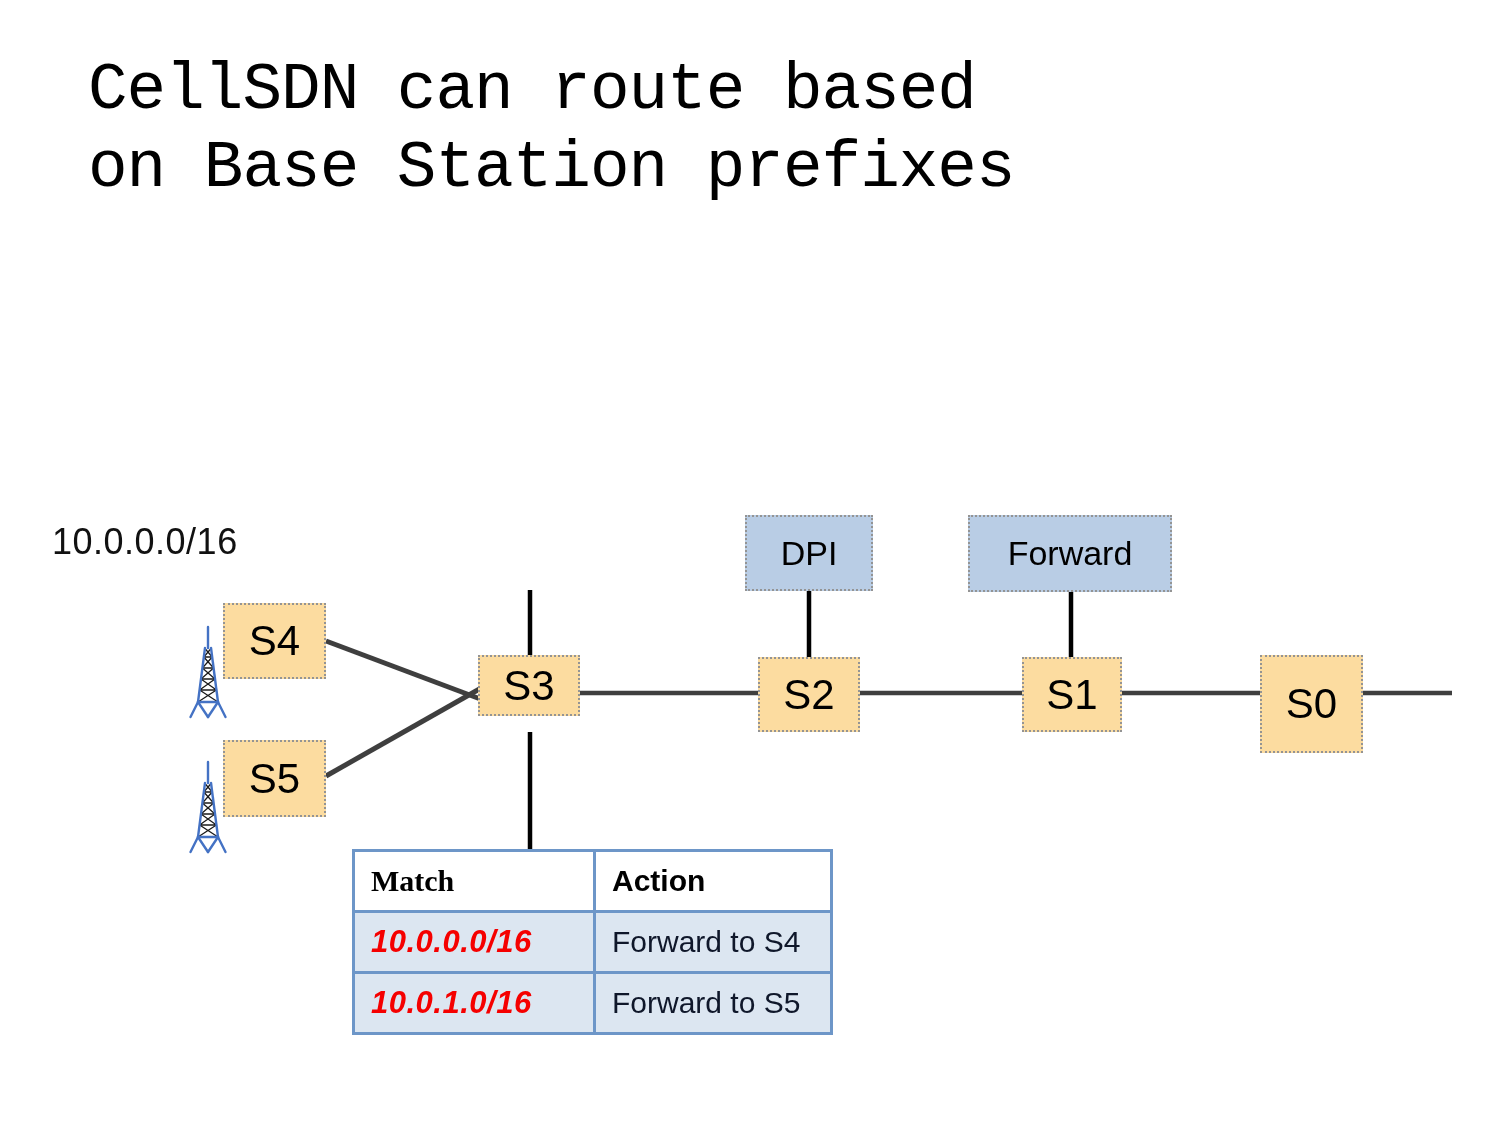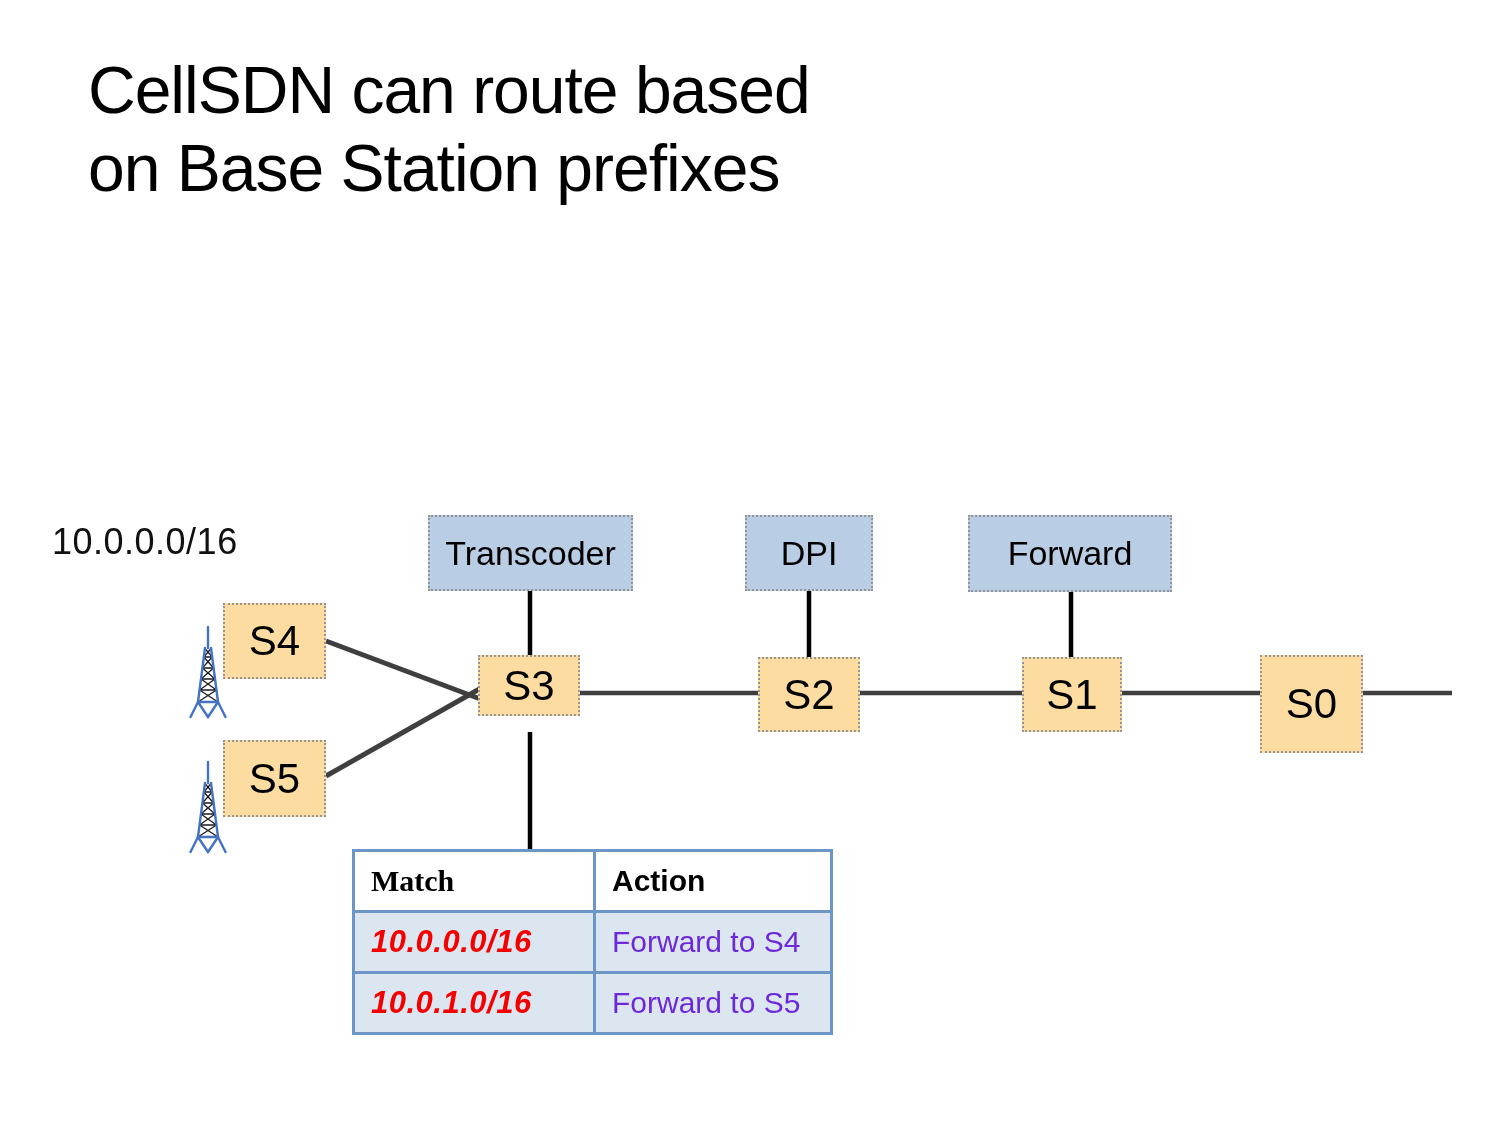--- a/index.html
+++ b/index.html
@@ -3,21 +3,21 @@
 <meta charset="utf-8">
 <style>
   html,body{margin:0;padding:0;background:#ffffff;}
   .slide{
     position:relative;width:1500px;height:1125px;background:#ffffff;overflow:hidden;
     font-family:"Liberation Sans","DejaVu Sans",sans-serif;color:#000;
   }
   .title{
     position:absolute;left:88px;top:52px;margin:0;
     font-size:66px;font-weight:400;line-height:1.18;letter-spacing:-1px;
-    white-space:pre-line;color:#000;
+    white-space:pre-line;color:#000;font-family:Liberation Mono, monospace;
   }
   .prefix-label{
     position:absolute;font-size:36px;color:#111;letter-spacing:0.5px;
   }
   .prefix-top{left:52px;top:521px;}
   .prefix-bottom{left:52px;top:871px;}
   .node{
     position:absolute;display:flex;align-items:center;justify-content:center;
     box-sizing:border-box;border:2px dotted #949494;
   }
@@ -43,21 +43,21 @@
     border:3px solid var(--table-border);
     padding:0 0 0 16px;text-align:left;vertical-align:middle;
     height:58px;font-size:30px;
   }
   .flow-table .col-match{width:222px;font-family:Liberation Serif, serif;}
   .flow-table th{background:#ffffff;font-weight:700;color:#000;}
   .flow-table .data-row td{background:var(--table-row-fill);}
   .flow-table .match-cell{
     color:var(--match-red);font-weight:700;font-style:italic;font-size:31px;letter-spacing:0.5px;
   }
-  .flow-table .action-cell{color:#6d28d9;}
+  .flow-table .action-cell{color:#0f172a;}
 </style>
 </head>
 <body>
 
 <div class="slide">
 
   <h1 class="title">CellSDN can route based
 on Base Station prefixes</h1>
 
   <div class="prefix-label prefix-top">10.0.0.0/16</div>
@@ -94,23 +94,20 @@
 
     <line x1="530" y1="590" x2="530" y2="656" stroke="var(--connector-black)" stroke-width="4.5"></line>
     <line x1="809" y1="590" x2="809" y2="658" stroke="var(--connector-black)" stroke-width="4.5"></line>
     <line x1="1071" y1="591" x2="1071" y2="658" stroke="var(--connector-black)" stroke-width="4.5"></line>
     <line x1="530" y1="732" x2="530" y2="851" stroke="var(--connector-black)" stroke-width="4.5"></line>
 
     <use href="#tower" x="189" y="626"></use>
     <use href="#tower" x="189" y="761"></use>
   </svg>
 
-  <div class="node middlebox mb-transcoder">
-    <span>Transcoder</span>
-  </div>
   <div class="node middlebox mb-dpi">
     <span>DPI</span>
   </div>
   <div class="node middlebox mb-firewall">
     <span>Forward</span>
   </div>
 
   <div class="node switch sw-s4">
     <span>S4</span>
   </div>

